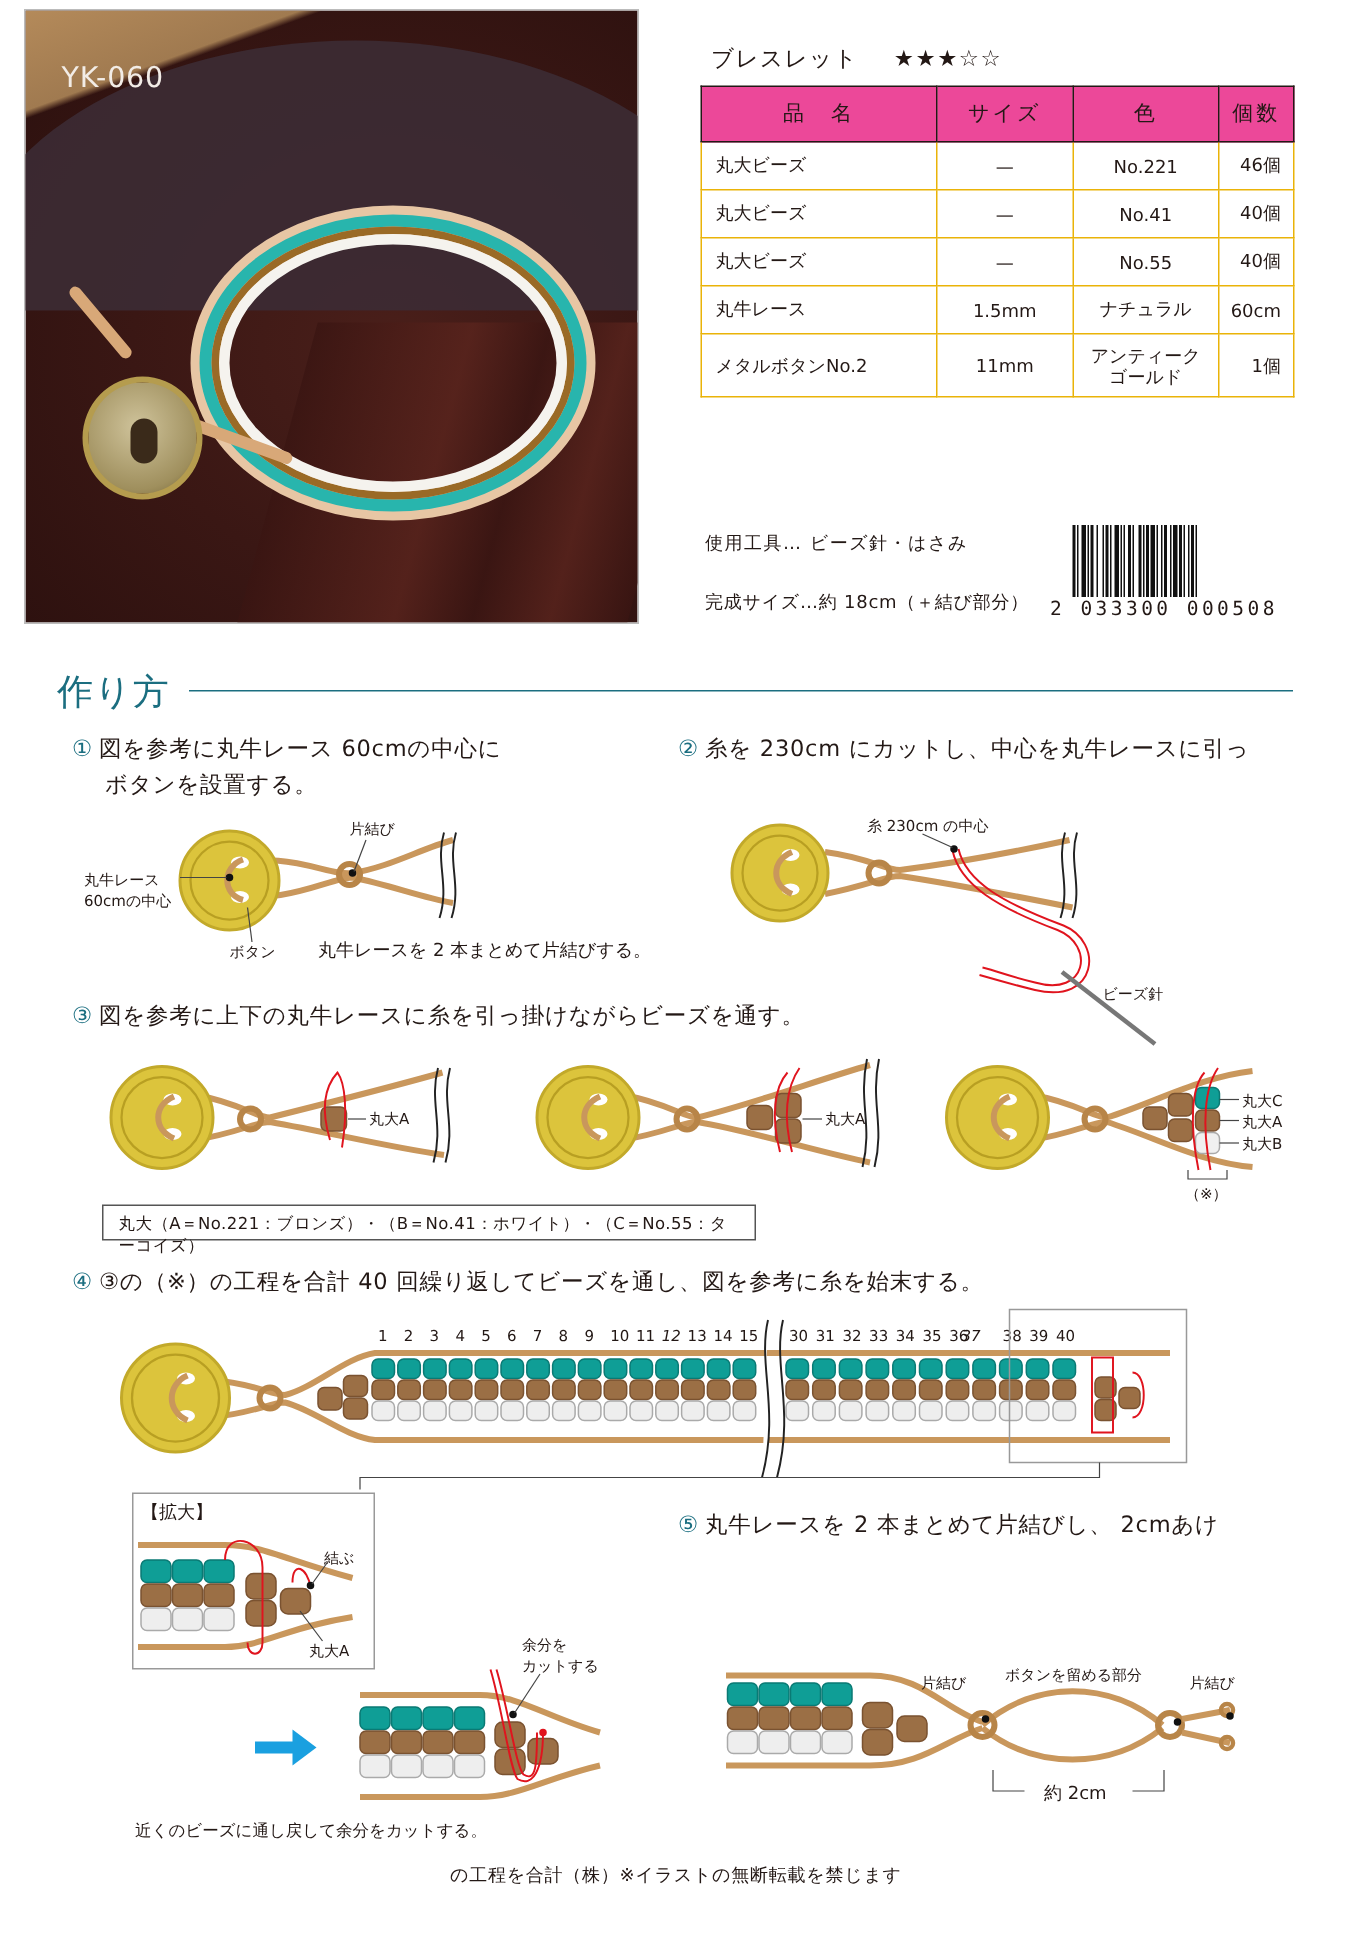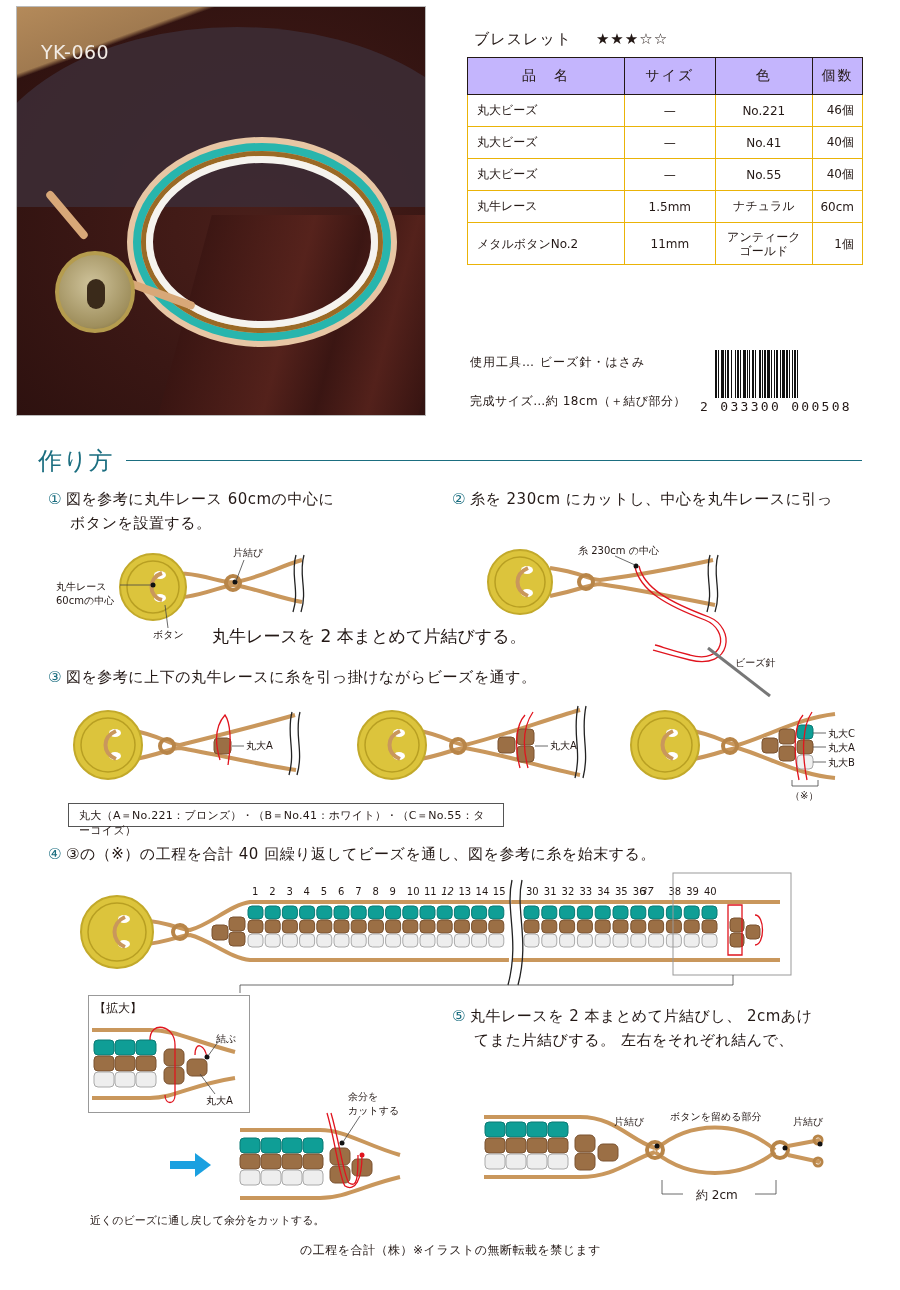--- a/index.html
+++ b/index.html
@@ -18,21 +18,21 @@
   .bracelet.r2 { left:116px; top:136px; width:258px; height:198px; border: 8px solid #28b5ad; }
   .bracelet.r3 { left:124px; top:144px; width:242px; height:182px; border: 5px solid #9a6a26; }
   .bracelet.r4 { left:129px; top:149px; width:232px; height:172px; border: 7px solid #f5f3ee; }
   .button-photo { position:absolute; left:38px; top:244px; width:80px; height:82px; border-radius: 50%; background: radial-gradient(circle at 45% 40%, #cfc39b, #9f8f5d 70%, #6e5f34); border: 4px solid #b59c4e; }
   .button-photo .hole { position:absolute; left:28px; top:24px; width:18px; height:30px; border-radius: 10px; background:#3a2a1a; }
   .cord-photo { position:absolute; height:8px; background:#d8a878; border-radius:4px; }
 
   
   .rating { left: 474px; top: 30px; font-size: 15px; letter-spacing: 1px; }
   table.materials { position:absolute; left: 467px; top: 57px; width: 396px; border-collapse: collapse; font-size: 12px; }
-  table.materials th { background: #c4b5fd; font-weight: normal; font-size: 14px; height: 37px; border: 1px solid #231815; letter-spacing: 2px; }
+  table.materials th { background: #ec4899; font-weight: normal; font-size: 14px; height: 37px; border: 1px solid #231815; letter-spacing: 2px; }
   table.materials td { border: 1px solid #eab308; height: 32px; padding: 0 6px; text-align: center; }
   table.materials td.name { text-align: left; padding-left: 9px; }
   table.materials td.qty { text-align: right; padding-right: 8px; }
   table.materials tr.tall td { height: 42px; line-height: 14px; }
   .c-name { width: 153px; } .c-size { width: 88px; } .c-color { width: 95px; } .c-qty { width: 36px; }
   .tools { left: 470px; top: 354px; font-size: 12px; letter-spacing: 1px; }
   .finish { left: 470px; top: 393px; font-size: 12px; letter-spacing: 0.5px; }
   .barcode { left: 715px; top: 350px; width: 138px; height: 48px; display:flex; align-items:stretch; }
   .barcode span { display:block; background:#111; }
   .barcode-num { left: 700px; top: 399px; font-size: 13px; letter-spacing: 2.3px; font-family: "DejaVu Sans Mono", monospace; }
@@ -214,21 +214,21 @@
   <circle cx="235" cy="582" r="2.5" fill="#111"></circle>
   <path d="M296,555 C290,575 300,590 293,612" stroke="#222" stroke-width="1.3" fill="none"></path>
   <path d="M304,555 C298,575 308,590 301,612" stroke="#222" stroke-width="1.3" fill="none"></path>
   <line x1="120" y1="585" x2="151" y2="585" stroke="#444" stroke-width="0.8"></line>
   <line x1="236" y1="581" x2="244" y2="560" stroke="#444" stroke-width="0.8"></line>
   <line x1="165" y1="605" x2="168" y2="628" stroke="#444" stroke-width="0.8"></line>
 </svg>
 <div class="abs lbl" style="left:56px;top:580px;"><span>丸牛レース</span><br><span>60cmの中心</span></div>
 <div class="abs lbl" style="left:233px;top:546px;">片結び</div>
 <div class="abs lbl" style="left:153px;top:628px;">ボタン</div>
-<div class="abs lbl" style="left:212px;top:625px;font-size:17px;">丸牛レースを 2 本まとめて片結びする。</div>
+<div class="abs lbl" style="left:212px;top:625px;font-size:12px;">丸牛レースを 2 本まとめて片結びする。</div>
 
 <div class="abs step s2">
   <span class="num">②</span><span>糸を 230cm にカットし、中心を丸牛レースに引っ</span>
 </div>
 <svg style="left:0;top:0;width:900px;height:1290px;">
   <path d="M550,568 C580,572 590,580 600,580 C640,575 690,565 713,560" stroke="#c9975c" stroke-width="4" fill="none"></path>
   <path d="M550,596 C580,590 590,584 600,584 C640,590 690,600 715,605" stroke="#c9975c" stroke-width="4" fill="none"></path>
   <circle cx="520" cy="582" r="32" fill="#dcc43c" stroke="#c2a92a" stroke-width="2"></circle>
   <circle cx="520" cy="582" r="25" fill="none" stroke="#b89f22" stroke-width="1.5"></circle>
   <ellipse cx="527" cy="570" rx="6" ry="4" fill="#fff"></ellipse>
@@ -506,21 +506,20 @@
   <circle cx="342" cy="1143" r="2.5" fill="#111"></circle>
   <line x1="343" y1="1142" x2="360" y2="1116" stroke="#444" stroke-width="0.8"></line>
 </svg>
 <div class="abs lbl" style="left:216px;top:1032px;">結ぶ</div>
 <div class="abs lbl" style="left:206px;top:1094px;">丸大A</div>
 <div class="abs lbl" style="left:348px;top:1090px;"><span>余分を</span><br><span>カットする</span></div>
 <div class="abs back-note">近くのビーズに通し戻して余分をカットする。</div>
 
 <div class="abs step s5">
   <span class="num">⑤</span><span>丸牛レースを 2 本まとめて片結びし、 2cmあけ</span>
-  <span class="indent">てまた片結びする。 左右をそれぞれ結んで、</span>
 </div>
 <svg style="left:0;top:0;width:900px;height:1290px;">
   <path d="M484,1117 L580,1117 C615,1117 630,1140 655,1148" stroke="#c9975c" stroke-width="4" fill="none"></path>
   <path d="M484,1177 L580,1177 C615,1177 630,1160 655,1152" stroke="#c9975c" stroke-width="4" fill="none"></path>
   <g id="s5-grid">
       <rect x="485" y="1122" width="20" height="15" rx="4" fill="#0f9e96" stroke="#0a7a74" stroke-width="1"></rect>
       <rect x="485" y="1138" width="20" height="15" rx="4" fill="#9b6f45" stroke="#7a5230" stroke-width="1"></rect>
       <rect x="485" y="1154" width="20" height="15" rx="4" fill="#eeeeee" stroke="#aaa" stroke-width="1"></rect>
       <rect x="506" y="1122" width="20" height="15" rx="4" fill="#0f9e96" stroke="#0a7a74" stroke-width="1"></rect>
       <rect x="506" y="1138" width="20" height="15" rx="4" fill="#9b6f45" stroke="#7a5230" stroke-width="1"></rect>

